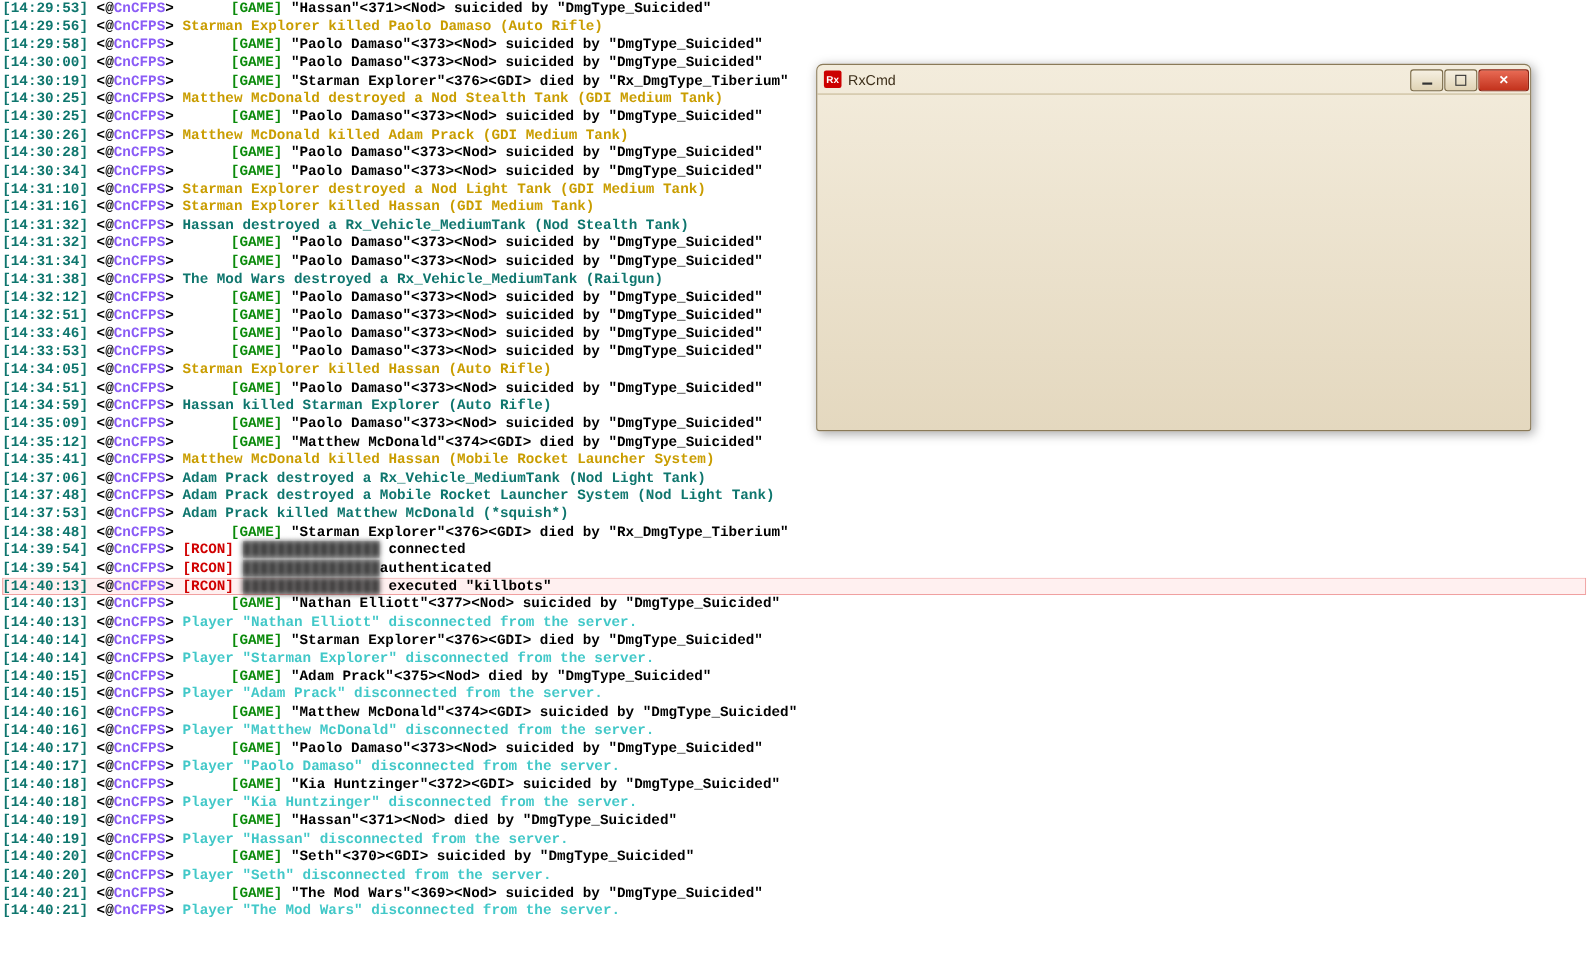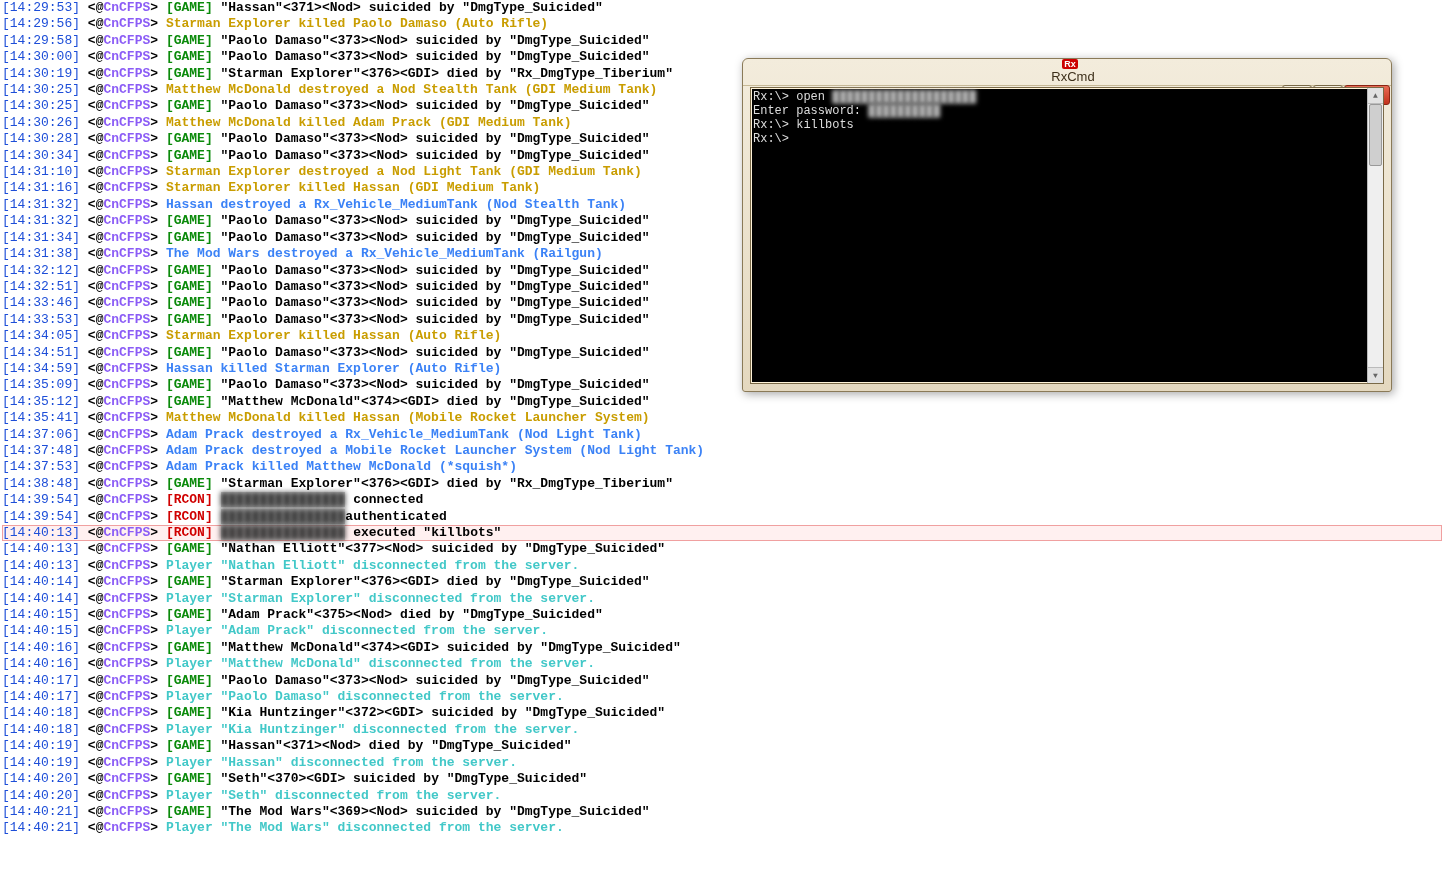--- a/index.html
+++ b/index.html
@@ -1,34 +1,34 @@
 <!DOCTYPE html>
 <html><head>
 <meta charset="utf-8">
 <style>
   html,body{margin:0;padding:0;background:#fff;width:1450px;height:880px;overflow:hidden;font-family:"Consolas","Courier New",monospace;}
   #log{position:absolute;left:2px;top:0;width:1440px;font-size:13px;line-height:16.4px;white-space:pre;}
   .row{display:block;}
-  .ts{color:#1d4ed8;font-weight:normal;}
+  .ts{color:#0f766e;font-weight:bold;}
   .chan{color:#000;font-weight:bold;}
   .nick{color:#8b5cf6;font-weight:bold;}
-  .tag-game{color:#0a8a0a;font-weight:bold;}
+  .tag-game{color:#0a8a0a;font-weight:bold;margin-left:44px;}
   .tag-rcon{color:#d00000;font-weight:bold;margin-top:16px;}
   .msg{font-weight:bold;}
   .c-black{color:#000;}
   .c-gold{color:#c99d00;margin-top:29px;}
-  .c-red{color:#3b82f6;}
+  .c-red{color:#0f766e;}
   .c-cyan{color:#42c8c8;}
   .blur{color:transparent;text-shadow:0 0 5px rgba(0,0,0,0.7);background:rgba(180,180,180,0.6);}
   .hl{background:#fff0f0;box-shadow:0 0 0 1px #f0a0a0 inset;display:block;width:100%;}
   
   #rxcmd{position:absolute;left:742px;top:58px;width:648px;height:332px;
     box-shadow:2px 2px 10px rgba(0,0,0,0.35);border-radius:6px 6px 3px 3px;
     background:linear-gradient(#f3ecdc,#e4d8bf);border:1px solid #8a7a58;}
-  #rx-titlebar{height:26px;display:flex;align-items:center;padding-left:6px;border-bottom:1px solid #c6b896;flex-direction:column;}
+  #rx-titlebar{height:26px;display:flex;align-items:center;padding-left:6px;border-bottom:1px solid #c6b896;}
   #rx-title{font:13px "Segoe UI",sans-serif;color:#3d2f1a;margin-left:6px;}
   #rx-icon{width:16px;height:16px;background:#c00;border-radius:2px;display:flex;align-items:center;justify-content:center;}
   #rx-icon::after{content:"Rx";color:#fff;font:9px "Segoe UI",sans-serif;font-weight:bold;}
   #rx-btns{margin-left:auto;display:flex;}
   .rx-btn{width:28px;height:18px;margin-top:1px;margin-right:1px;border:1px solid #7a6a48;
     background:linear-gradient(#f6f0e2,#e0d3b5);border-radius:3px;display:flex;align-items:center;justify-content:center;
     font:11px "Segoe UI",sans-serif;color:#333;}
   .rx-btn.close{background:linear-gradient(#e86b55,#c3321c);color:#fff;width:44px;border-color:#8b2414;}
   .rx-btn.close::after{content:"✕";font-weight:bold;}
   .rx-btn.min::after{content:"";width:9px;height:2px;background:#333;margin-top:6px;}
@@ -51,25 +51,13 @@
 <div id="rxcmd">
   <div id="rx-titlebar">
     <div id="rx-icon"></div>
     <div id="rx-title">RxCmd</div>
     <div id="rx-btns">
       <div class="rx-btn min"></div>
       <div class="rx-btn max"></div>
       <div class="rx-btn close"></div>
     </div>
   </div>
-  <div id="rx-client">
-    <div id="rx-term">Rx:\&gt; open <span class="termblur">████████████████████</span>
-Enter password: <span class="termblur">██████████</span>
-Rx:\&gt; killbots
-Rx:\&gt;
-</div>
-    <div id="rx-scroll">
-      <div class="up">▲</div>
-      <div id="rx-thumb"></div>
-      <div class="dn">▼</div>
-    </div>
-  </div>
 </div>
 
 </body></html>

